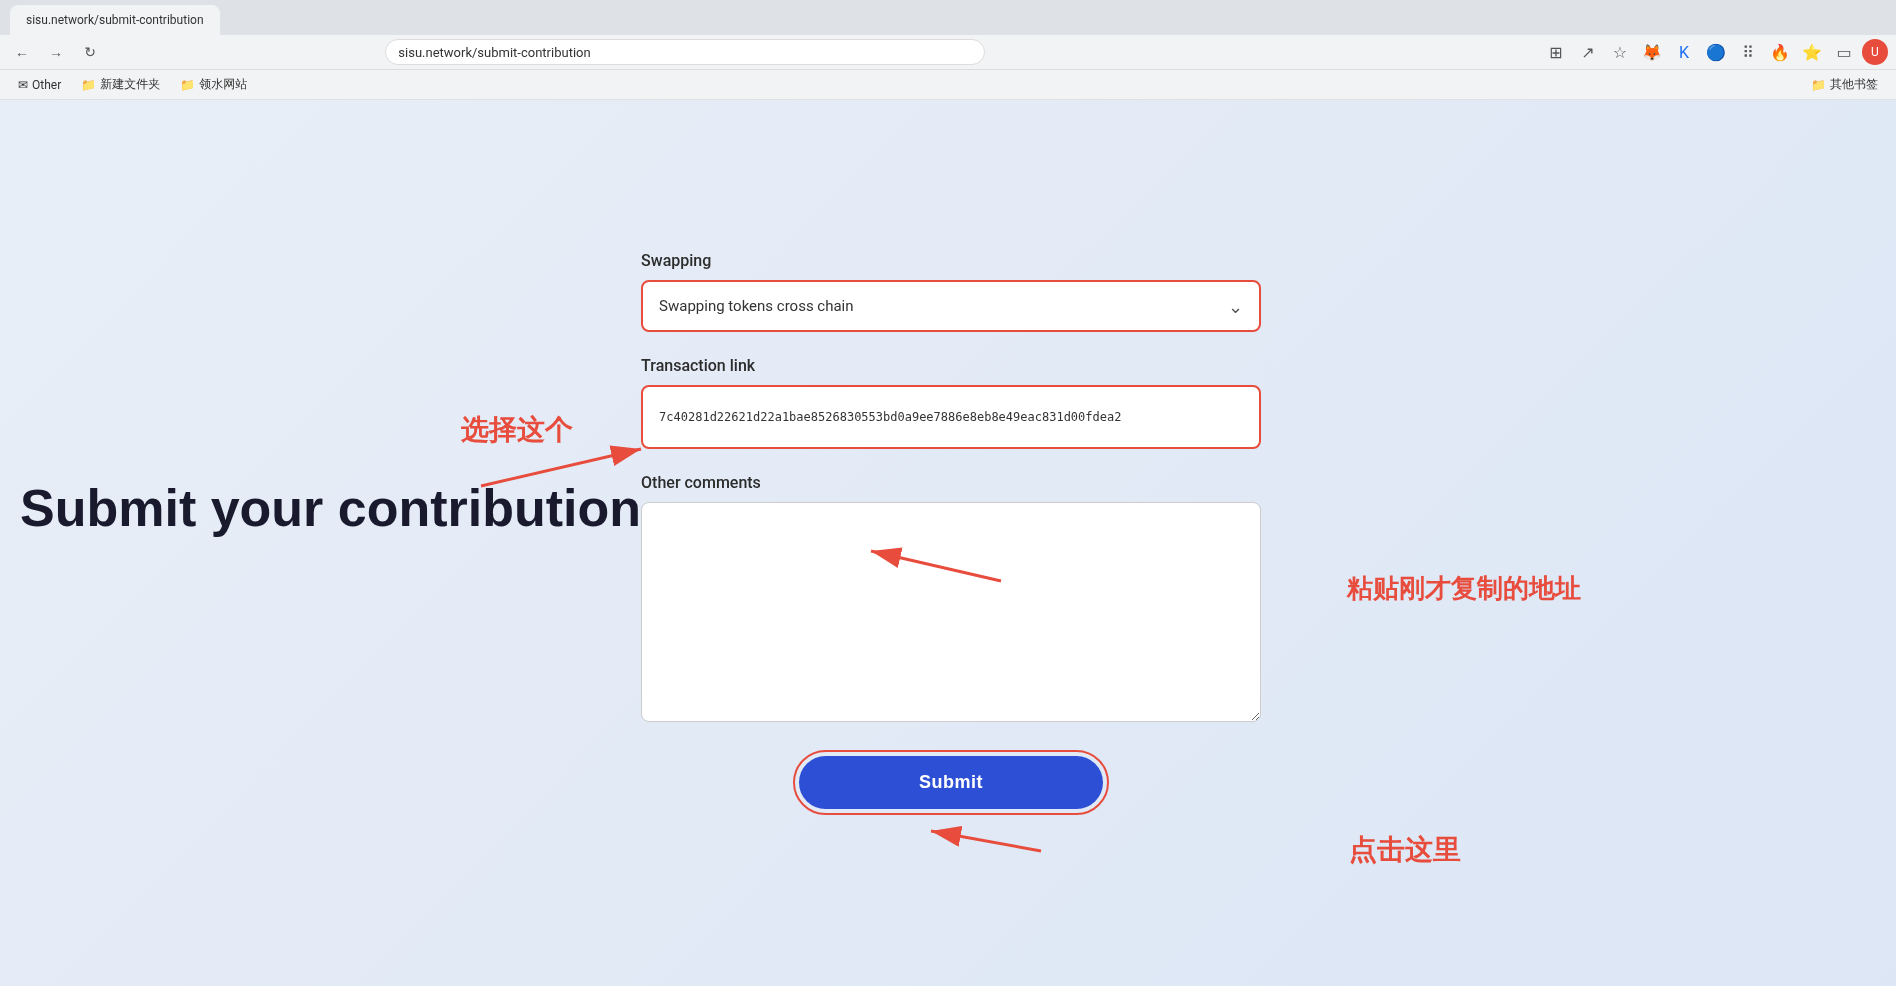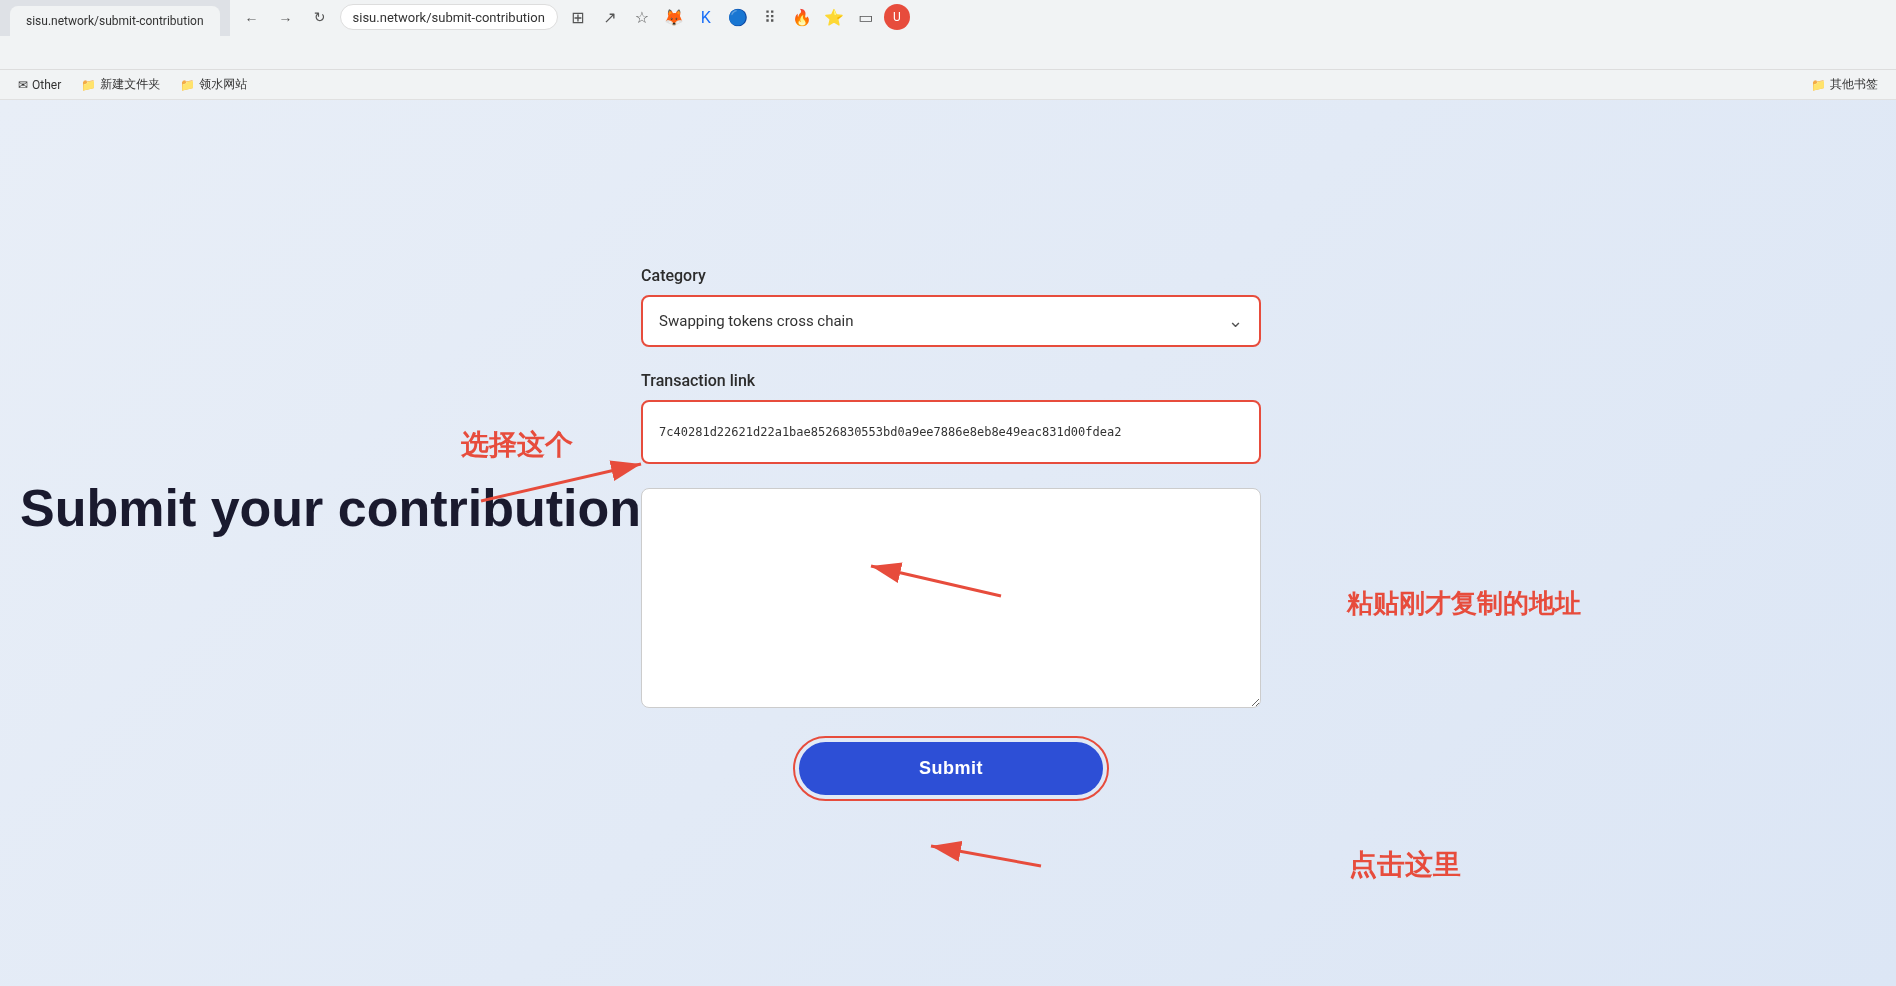--- a/index.html
+++ b/index.html
@@ -15,21 +15,21 @@
       width: 1896px;
       overflow-x: hidden;
     }
 
     
     .browser-chrome {
       background: #f1f3f4;
       border-bottom: 1px solid #ddd;
       height: 70px;
       display: flex;
-      flex-direction: row;
+      flex-direction: column;
     }
 
     .browser-tabs {
       height: 36px;
       background: #dee1e6;
       display: flex;
       align-items: flex-end;
       padding: 0 10px;
     }
 
@@ -351,33 +351,34 @@
 
     <div class="annotation annotation-left-1">
       <span>选择这个</span>
     </div>
 
     <div class="annotation annotation-right-1">
       <span>粘贴刚才复制的地址</span>
     </div>
 
     <div class="form-group">
-      <label class="form-label">Category</label>
+      <label class="form-label">Swapping</label>
       <div class="category-select">
         <span>Swapping tokens cross chain</span>
         <span class="chevron-icon">⌄</span>
       </div>
     </div>
 
     <div class="form-group">
       <label class="form-label">Transaction link</label>
       <input type="text" class="transaction-input" value="7c40281d22621d22a1bae8526830553bd0a9ee7886e8eb8e49eac831d00fdea2" style="">
     </div>
 
     <div class="form-group">
+      <label class="form-label">Other comments</label>
       <textarea class="comments-textarea" style=""></textarea>
     </div>
 
     <div class="submit-wrapper">
       <div class="submit-btn-outer">
         <button class="submit-btn">Submit</button>
       </div>
     </div>
 
     <div class="annotation annotation-right-2">

